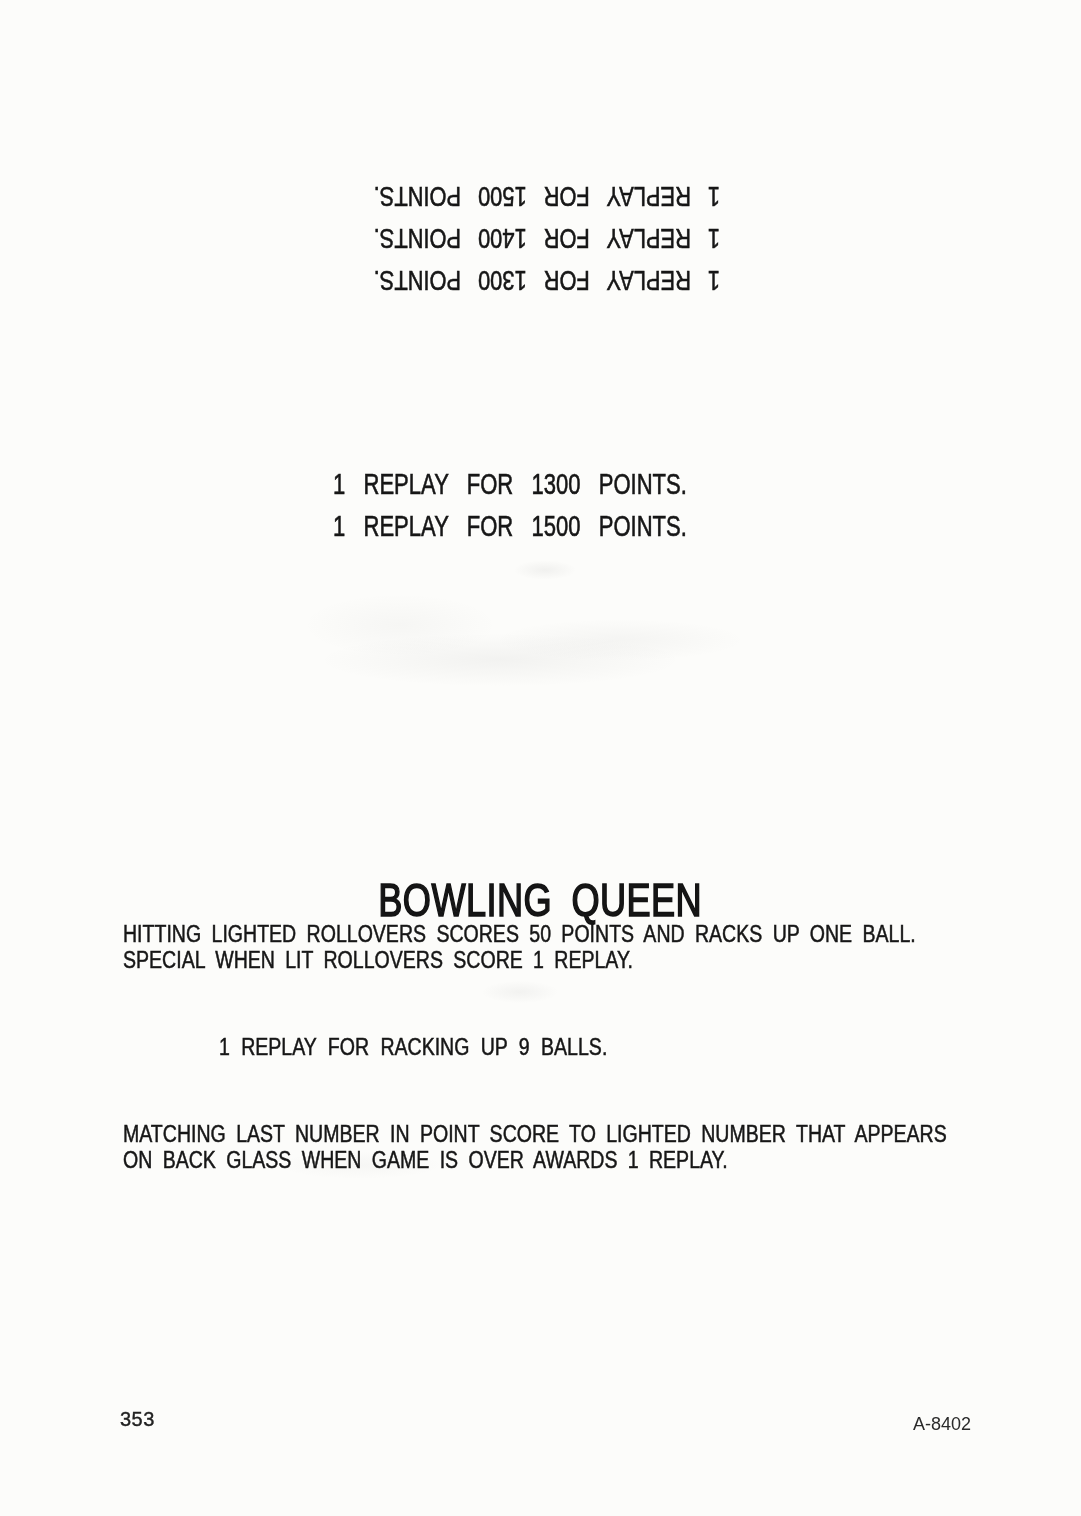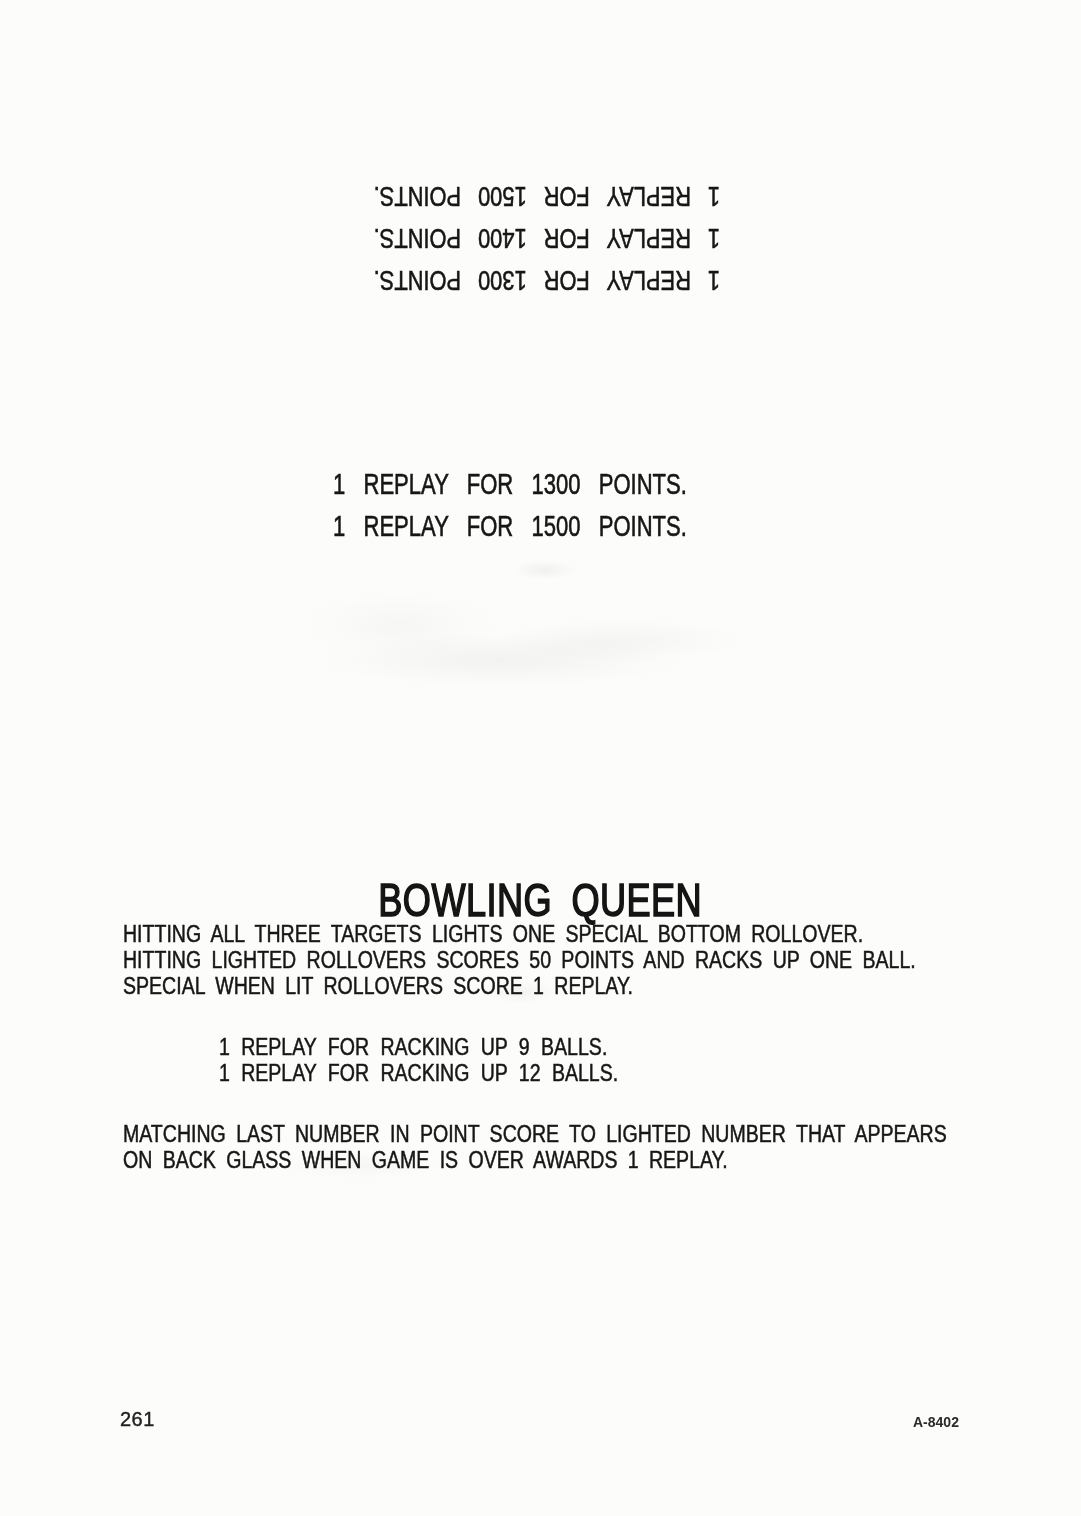--- a/index.html
+++ b/index.html
@@ -86,23 +86,22 @@
     top: 1408px;
     font-size: 20px;
     letter-spacing: 0.5px;
     -webkit-text-stroke: 0.4px #222;
     color: #222;
   }
   .document-code {
     position: absolute;
     left: 913px;
     top: 1414px;
-    font-size: 14px;
+    font-size: 18px;
     color: #2a2a2a;
-    font-weight: bold;
   }
 </style>
 </head>
 <body>
 
 <div class="page">
 
   <div class="reverse-card">
     <div><span class="cond">1 REPLAY FOR 1300 POINTS.</span></div>
     <div><span class="cond">1 REPLAY FOR 1400 POINTS.</span></div>
@@ -112,31 +111,29 @@
   <div class="score-card">
     <div><span class="cond">1 REPLAY FOR 1300 POINTS.</span></div>
     <div><span class="cond">1 REPLAY FOR 1500 POINTS.</span></div>
   </div>
 
   <div class="title-wrap">
     <span class="cond">BOWLING QUEEN</span>
   </div>
 
   <div class="body-block rules-block">
-    <div><span class="cond">HITTING ALL THREE TARGETS LIGHTS ONE SPECIAL BOTTOM ROLLOVER.</span></div>
     <div><span class="cond">HITTING LIGHTED ROLLOVERS SCORES 50 POINTS AND RACKS UP ONE BALL.</span></div>
     <div><span class="cond">SPECIAL WHEN LIT ROLLOVERS SCORE 1 REPLAY.</span></div>
   </div>
 
   <div class="body-block awards-block">
     <div><span class="cond">1 REPLAY FOR RACKING UP 9 BALLS.</span></div>
-    <div><span class="cond">1 REPLAY FOR RACKING UP 12 BALLS.</span></div>
   </div>
 
   <div class="body-block match-block">
     <div><span class="cond">MATCHING LAST NUMBER IN POINT SCORE TO LIGHTED NUMBER THAT APPEARS</span></div>
     <div><span class="cond">ON BACK GLASS WHEN GAME IS OVER AWARDS 1 REPLAY.</span></div>
   </div>
 
-  <div class="page-number">261</div>
+  <div class="page-number">353</div>
   <div class="document-code">A-8402</div>
 
 </div>
 
 </body></html>

